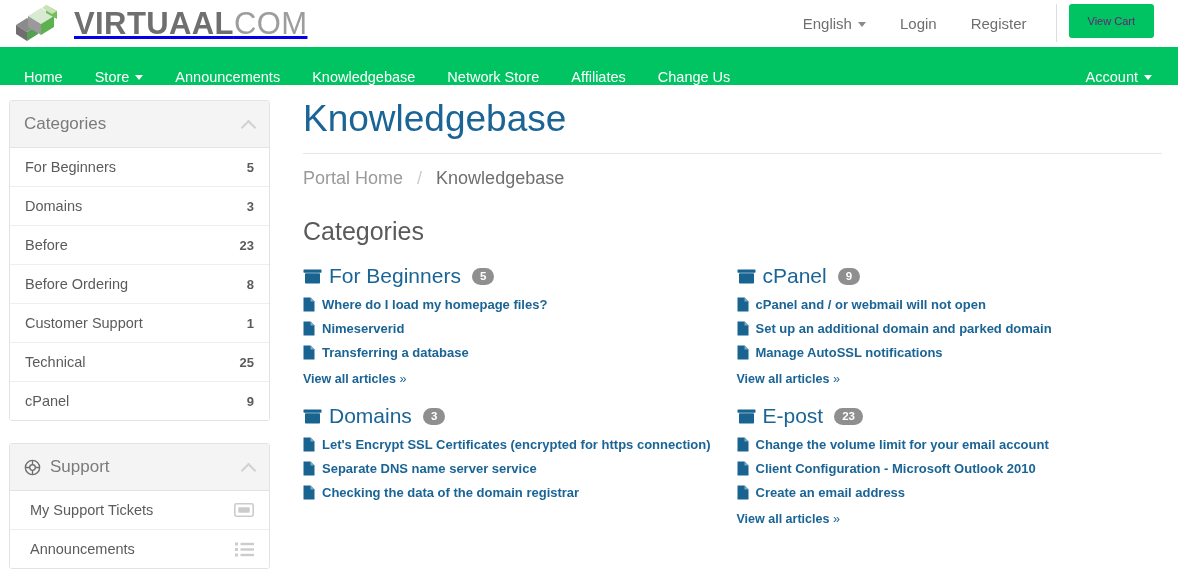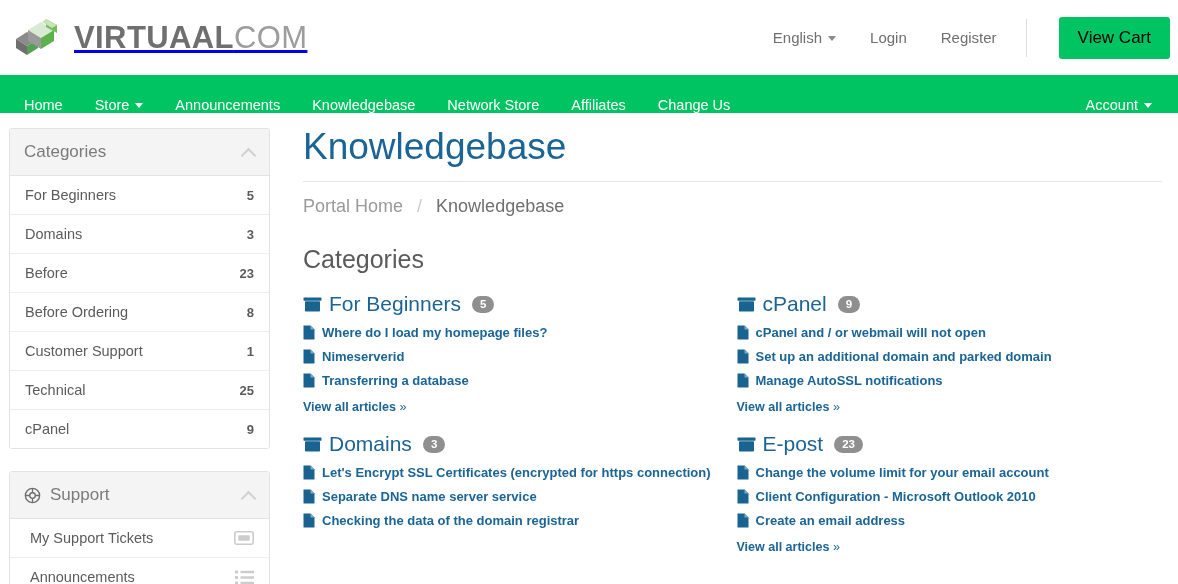--- a/index.html
+++ b/index.html
@@ -8,42 +8,42 @@
     width: 1178px; height: 584px;
     background: #ffffff;
     font-family: "Liberation Sans", sans-serif;
     color: #333333;
     overflow: hidden;
   }
 
   
   #top-header {
     position: relative;
-    height: 75px;
-    display: flex;
-    align-items: center;
-    padding: 0 8px 0 12px;
+    height: 47px;
+    display: flex;
+    align-items: center;
+    padding: 0 24px 0 12px;
     background: #ffffff;
   }
   #brand { display: flex; align-items: center; gap: 10px; }
   #logo-mark { width: 52px; height: 42px; display: block; }
   #brand-text {
     font-size: 31px;
     letter-spacing: .4px;
     font-weight: 700;
     line-height: 1;
     white-space: nowrap;
   }
   #brand-text .b1 { color: #6f6f6f; }
   #brand-text .b2 { color: #9d9d9d; font-weight: 400; }
 
   #header-right {
     margin-left: auto;
     display: flex;
-    align-items: center;
+    align-items: flex-start;
     gap: 0;
     height: 40px;
   }
   .hdr-link {
     color: #6f6f6f;
     font-size: 15px;
     text-decoration: none;
     padding: 0 17px;
     line-height: 40px;
     white-space: nowrap;
@@ -58,29 +58,28 @@
     border-right: 4.5px solid transparent;
     border-top: 5px solid #8a8a8a;
   }
   #hdr-divider {
     width: 1px; height: 38px;
     background: #dddddd;
     margin: 0 12px 0 12px;
   }
   #view-cart-btn {
     background: #00c462;
-    color: #000000;
-    font-size: 17px;
+    color: #701a75;
+    font-size: 11px;
     border: none;
     border-radius: 3px;
     padding: 11px 19px;
     cursor: pointer;
     font-family: inherit;
     white-space: nowrap;
-    margin-left: 20px;
   }
 
   
   #navbar {
     height: 38px;
     background: #00c462;
     display: flex;
     align-items: flex-end;
     padding: 0 10px 0 8px;
   }

